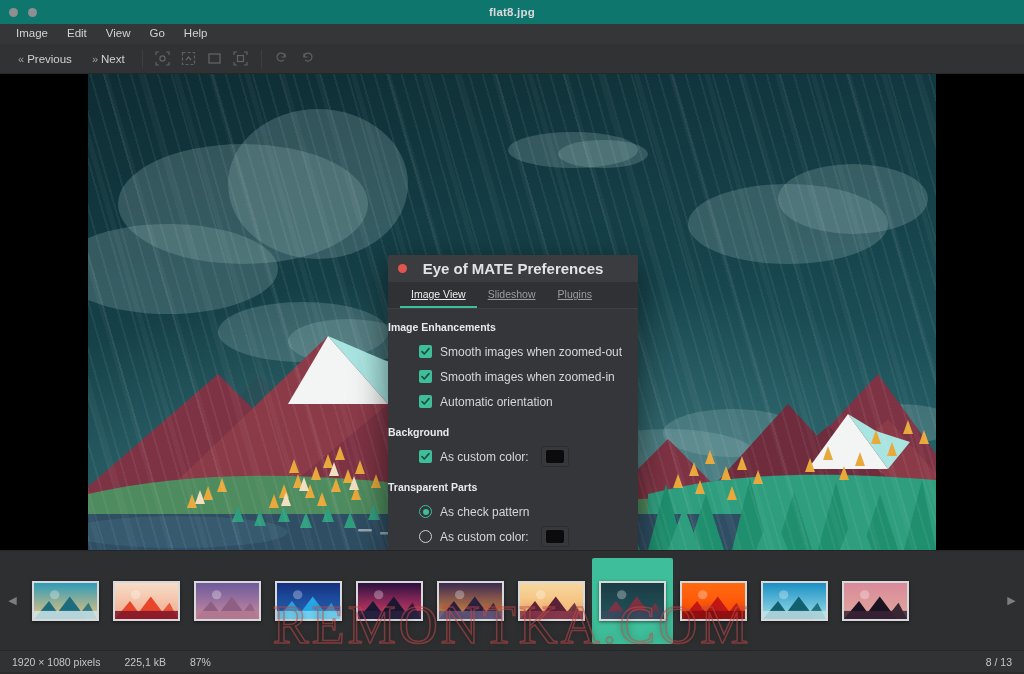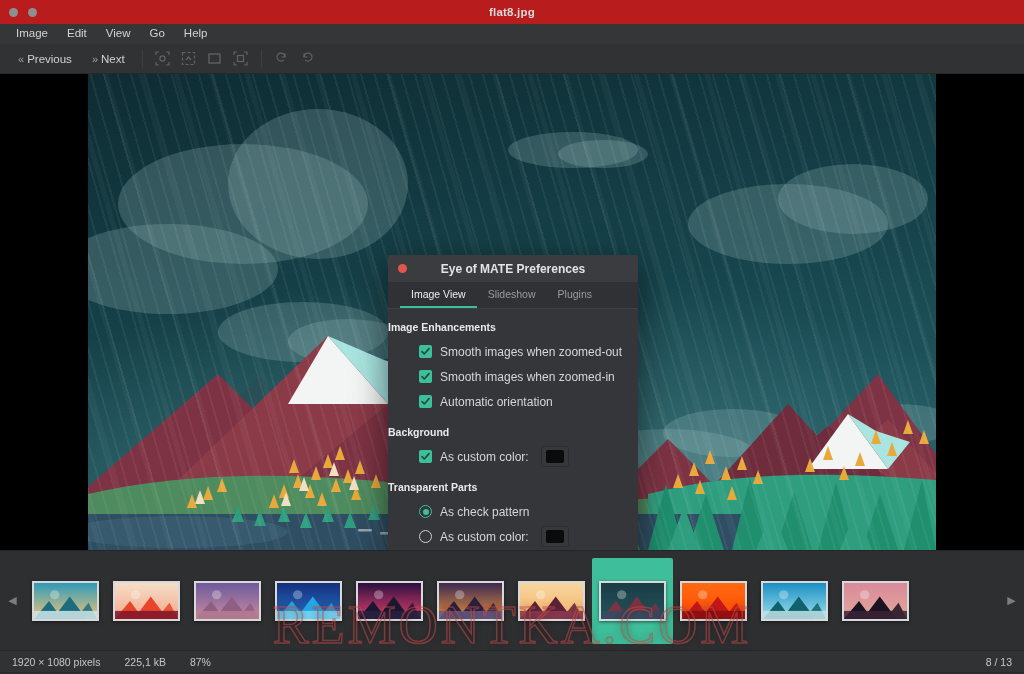--- a/index.html
+++ b/index.html
@@ -6,21 +6,21 @@
   html, body {
     width: 1024px; height: 674px;
     overflow: hidden;
     background: #2b2b2b;
     font-family: "Liberation Sans", sans-serif;
     -webkit-font-smoothing: antialiased;
   }
 
   
   #titlebar {
-    height: 24px; background: #b91c1c;
+    height: 24px; background: #0f766e;
     display: flex; align-items: center; justify-content: center;
     position: relative;
   }
   #titlebar .title {
     font-size: 11.5px; color: #d9dadb; font-weight: bold;
     letter-spacing: .2px;
   }
   .wincontrols { position: absolute; left: 9px; top: 0; height: 24px;
     display: flex; align-items: center; gap: 10px; }
   .wdot { width: 9px; height: 9px; border-radius: 50%; background: #8e8f90; }
@@ -85,30 +85,30 @@
   #prefs {
     position: absolute; left: 388px; top: 181px; width: 250px; height: 363px;
     background: #35363a; box-shadow: 0 10px 34px rgba(0,0,0,.55);
     border-radius: 2px; overflow: hidden; z-index: 30;
     display: flex; flex-direction: column;
   }
   #prefs-head {
     height: 27px; background: #3b3c40; display: flex; align-items: center;
     justify-content: center; position: relative; flex: none;
   }
-  #prefs-head .ptitle { font-size: 12px; color: #e2e3e4; font-weight: bold; }
+  #prefs-head .ptitle { font-size: 15px; color: #e2e3e4; font-weight: bold; }
   .closedot { position: absolute; left: 10px; top: 9px; width: 9px; height: 9px;
     border-radius: 50%; background: #e0564f; }
   #prefs-tabs {
     height: 27px; background: #303134; display: flex; align-items: flex-end;
     padding: 0 0 0 12px; gap: 0; flex: none;
     border-bottom: 1px solid #3f4043;
   }
   .ptab { font-size: 10.5px; color: #9a9c9e; padding: 5px 11px 6px;
-    border-bottom: 2px solid transparent; }
+    border-bottom: 2px solid transparent; text-decoration: underline; }
   .ptab.active { color: #eceded; border-bottom-color: #3ebe9a; }
   #prefs-body { flex: 1; padding: 12px 0 0 0; background: #35363a; }
   .sect-title { font-size: 10.5px; color: #e8e9ea; font-weight: bold;
     padding: 0 0 6px 0; }
   .sect-title.second { padding-top: 12px; }
   .row { display: flex; align-items: center; height: 25px; padding-left: 31px; gap: 8px; }
   .row .lbl { font-size: 12px; color: #d5d6d7; }
 
   .cbox { width: 13px; height: 13px; border-radius: 2px; background: #3ebe9a;
     display: flex; align-items: center; justify-content: center; flex: none; }

